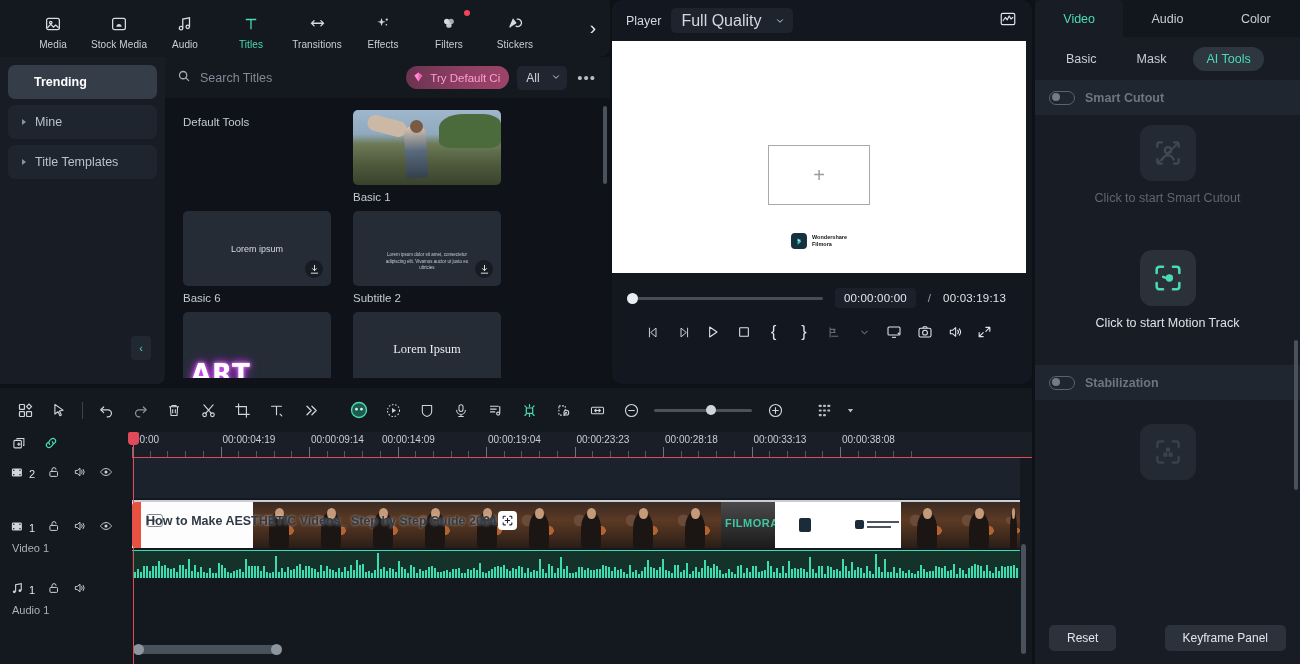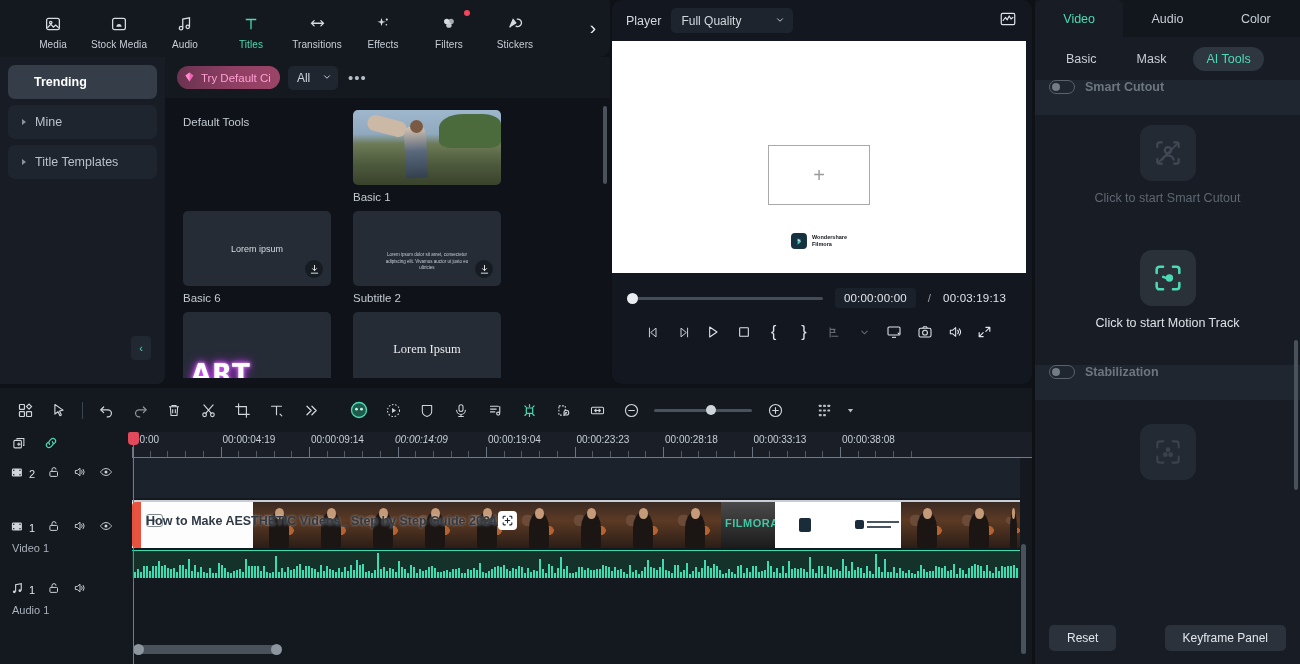--- a/index.html
+++ b/index.html
@@ -153,21 +153,21 @@
     position: absolute; left: 612px; top: 0; width: 420px; height: 384px;
     background: #131820; border-radius: 10px;
   }
   .player-head {
     height: 41px; display: flex; align-items: center; padding: 0 14px; gap: 10px;
   }
   .player-label { font-size: 12.5px; color: #d3d8df; }
   .quality-sel {
     height: 25px; width: 122px; background: #1e242d; border-radius: 5px;
     display: flex; align-items: center; justify-content: space-between;
-    padding: 0 8px 0 10px; font-size: 12px; color: #d3d8df; cursor: pointer;
+    padding: 0 8px 0 10px; font-size: 16px; color: #d3d8df; cursor: pointer;
   }
   .player-head .spacer { flex: 1; }
   .canvas {
     position: absolute; left: 0; top: 41px; width: 414px; height: 232px;
     background: #ffffff;
   }
   .canvas .ph-box {
     position: absolute; left: 50%; top: 104px; transform: translateX(-50%);
     width: 102px; height: 60px; border: 1.5px solid #a9a9a9;
     display: flex; align-items: center; justify-content: center;
@@ -219,21 +219,21 @@
   .rtab.active { color: #4bdbb4; background: #181d25; border-radius: 6px 6px 0 0; }
   .rsub { height: 43px; display: flex; align-items: center; padding: 0 18px; gap: 14px; background:#181d25;}
   .rsubtab {
     height: 24px; padding: 0 13px; border-radius: 12px; display: flex;
     align-items: center; font-size: 12.5px; color: #c8ced6; cursor: pointer;
   }
   .rsubtab.active { background: #2d3views; }
   .rsubtab.active { background: #2e3640; color: #4bdbb4; }
 
   .srow {
-    height: 35px; display: flex; align-items: flex-start; padding: 0 14px; gap: 10px;
+    height: 35px; display: flex; align-items: center; padding: 0 14px; gap: 10px;
     background: #20262f;
   }
   .srow .slabel { font-size: 12.5px; color: #eef1f5; font-weight: bold; }
   .srow.off .slabel { color: #6d757f; }
   .toggle {
     width: 26px; height: 14px; border-radius: 7px; background: transparent;
     border: 1.3px solid #9aa2ac; position: relative; cursor: pointer; flex: none;
   }
   .toggle .knob {
     position: absolute; left: 2px; top: 1.5px; width: 8px; height: 8px;
@@ -488,20 +488,29 @@
     </div>
     <div class="cat">
       <span class="tri"></span>
       <span>Title Templates</span>
     </div>
     <div class="collapse-btn">‹</div>
   </div>
 
   <div class="browser">
     <div class="searchbar">
+      <div class="search-input-wrap">
+        <span>
+          <svg width="14" height="14" viewBox="0 0 24 24" fill="none" stroke="#a3abb5" stroke-width="2.2">
+            <circle cx="10.5" cy="10.5" r="6.2"></circle>
+              <path d="M15.2 15.2L20 20" stroke-linecap="round"></path>
+          </svg>
+        </span>
+        <span class="search-ph">Search Titles</span>
+      </div>
       <div class="try-btn">
         <span>
           <svg width="13" height="12" viewBox="0 0 24 24">
             <polygon points="4,9 12,3 20,9 12,21" fill="#f55fb4"></polygon>
             <polygon points="4,9 12,3 12,21" fill="#ff8fd0"></polygon>
           </svg>
         </span>
         <span>Try Default Ci</span>
       </div>
       <div class="filter-sel">
@@ -1021,21 +1030,21 @@
           <div class="rmark" style="left: 106.2px;"></div>
           <div class="rmark" style="left: 123.9px;"></div>
           <div class="rmark" style="left: 141.6px;"></div>
           <div class="rmark" style="left: 159.3px;"></div>
           <div class="rtick" style="left: 179px;">00:00:09:14</div>
           <div class="rmark maj" style="left: 177px;"></div>
           <div class="rmark" style="left: 194.7px;"></div>
           <div class="rmark" style="left: 212.4px;"></div>
           <div class="rmark" style="left: 230.1px;"></div>
           <div class="rmark" style="left: 247.8px;"></div>
-          <div class="rtick" style="left: 263px; font-style: italic;">00:00:14:09</div>
+          <div class="rtick" style="left: 250px;">00:00:14:09</div>
           <div class="rmark maj" style="left: 265.5px;"></div>
           <div class="rmark" style="left: 283.2px;"></div>
           <div class="rmark" style="left: 300.9px;"></div>
           <div class="rmark" style="left: 318.6px;"></div>
           <div class="rmark" style="left: 336.3px;"></div>
           <div class="rtick" style="left: 356px;">00:00:19:04</div>
           <div class="rmark maj" style="left: 354px;"></div>
           <div class="rmark" style="left: 371.7px;"></div>
           <div class="rmark" style="left: 389.4px;"></div>
           <div class="rmark" style="left: 407.1px;"></div>

